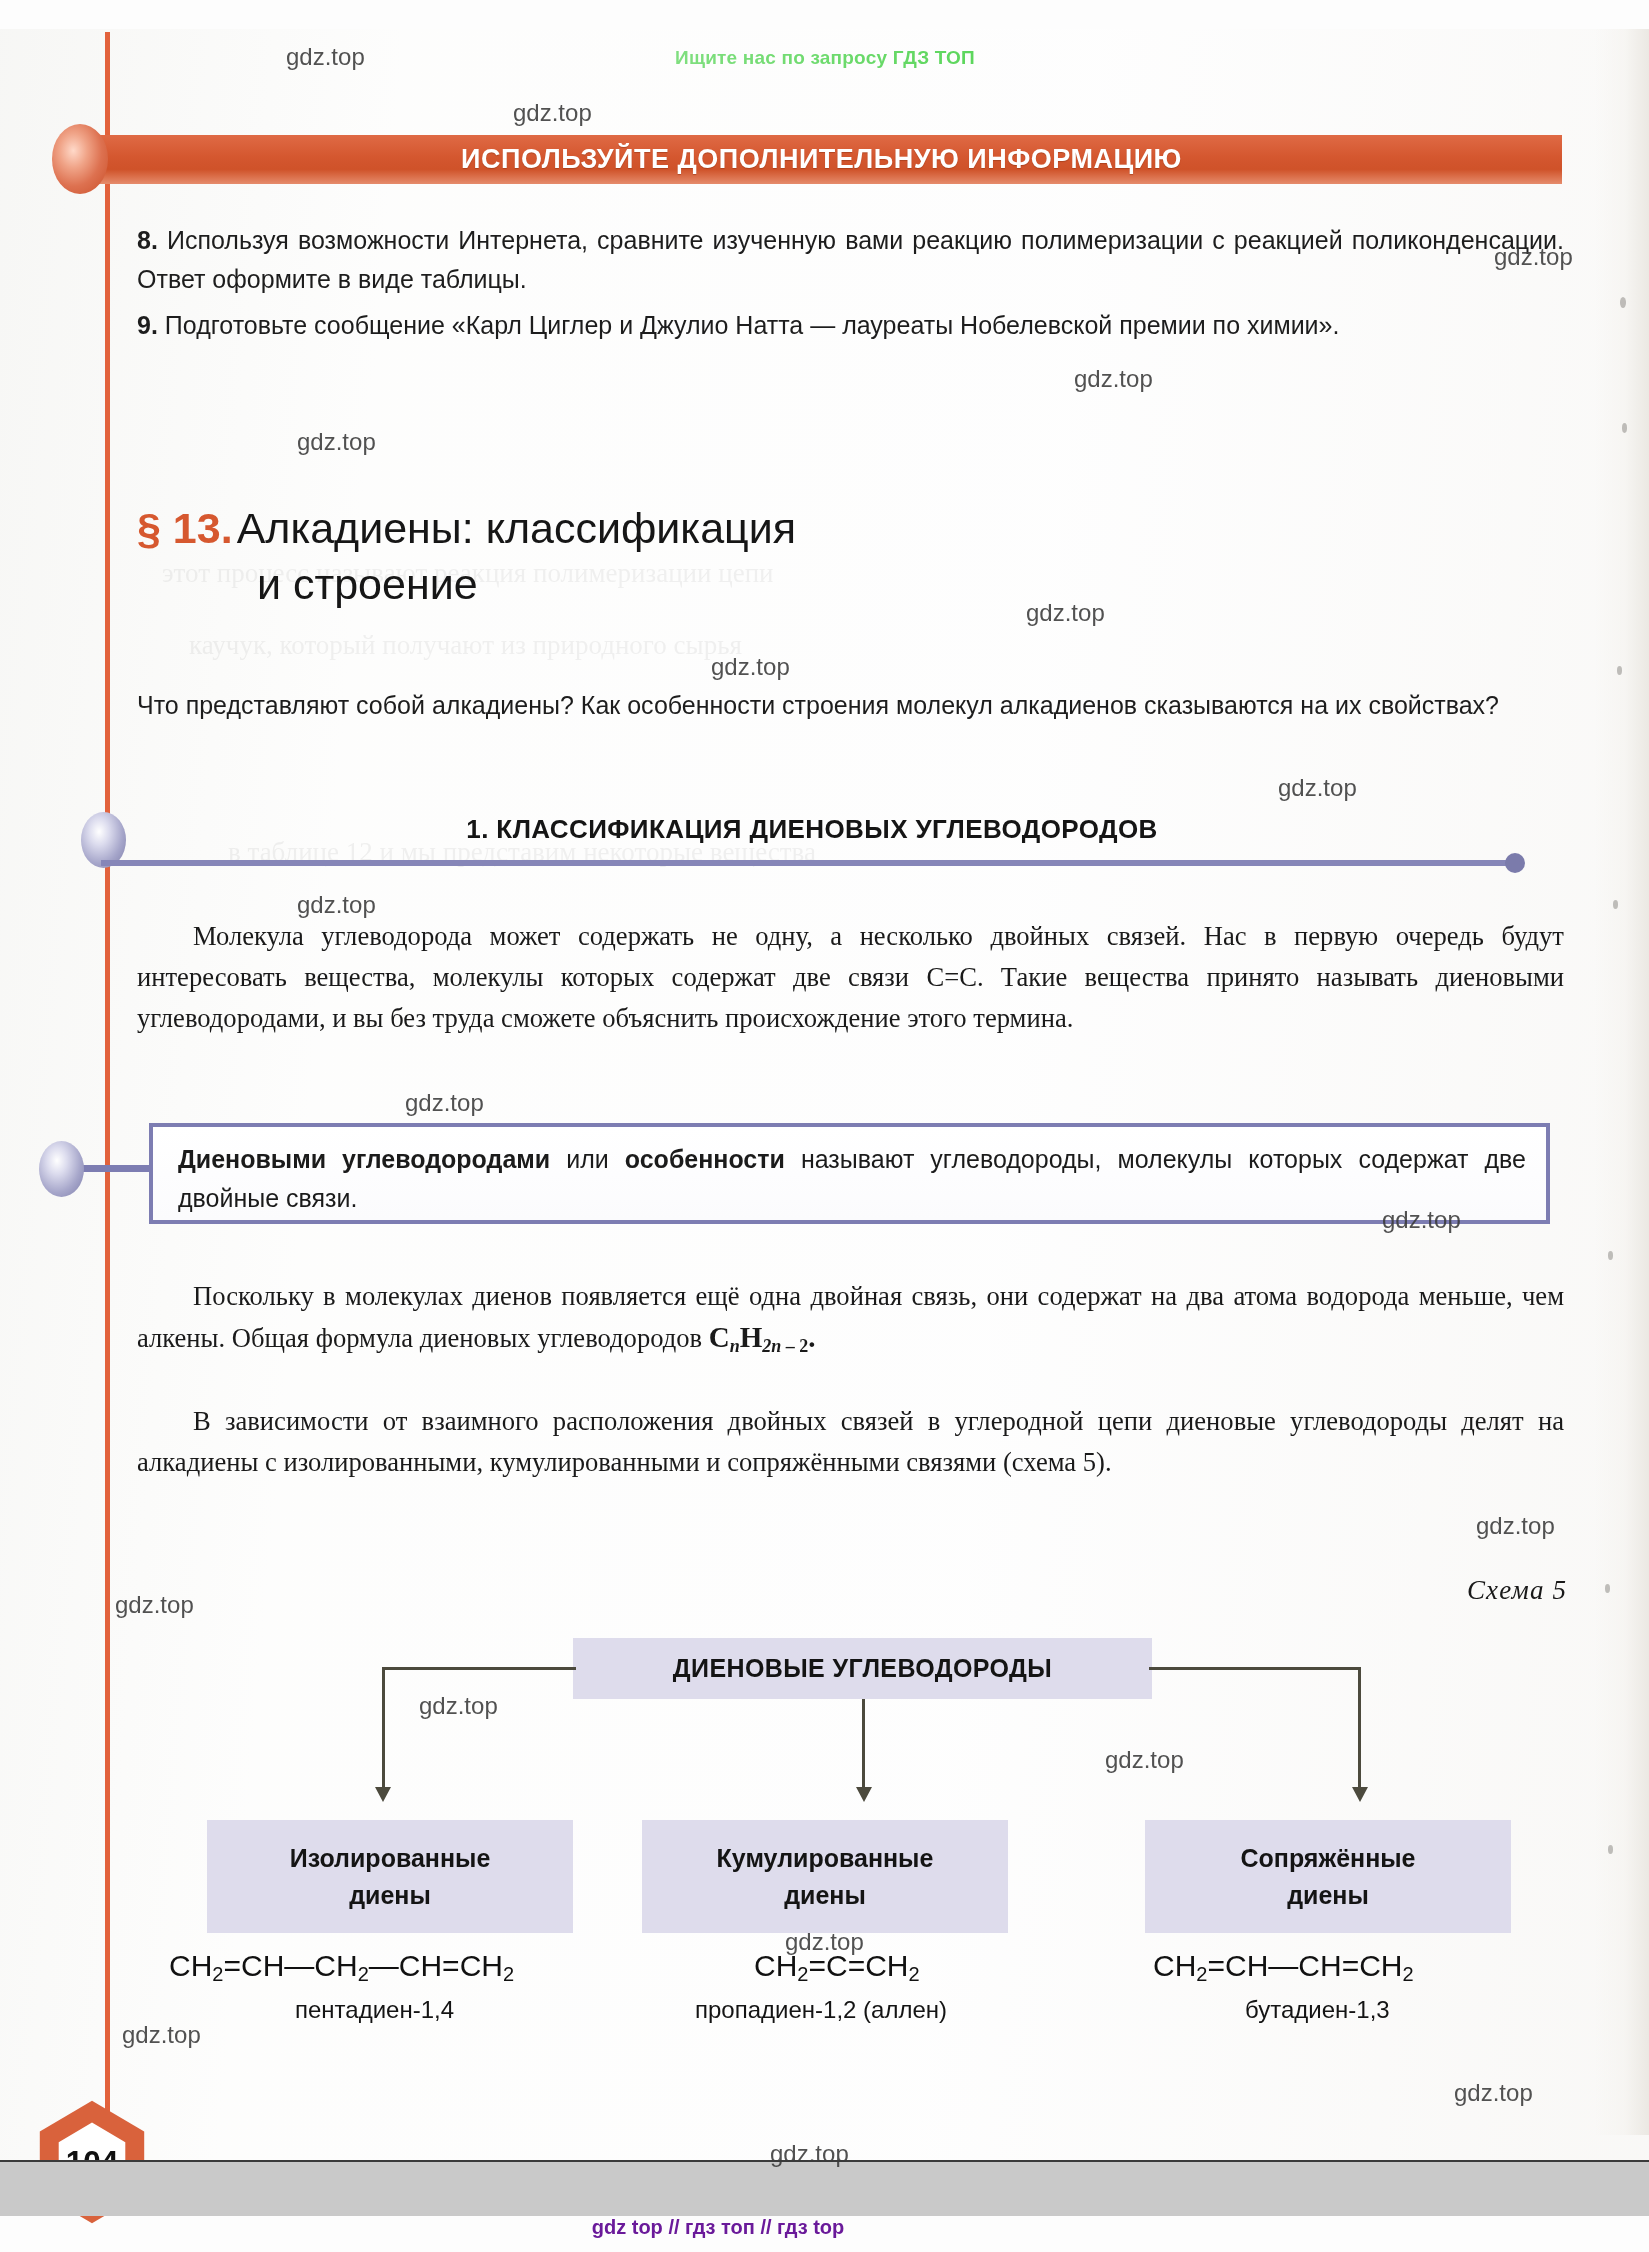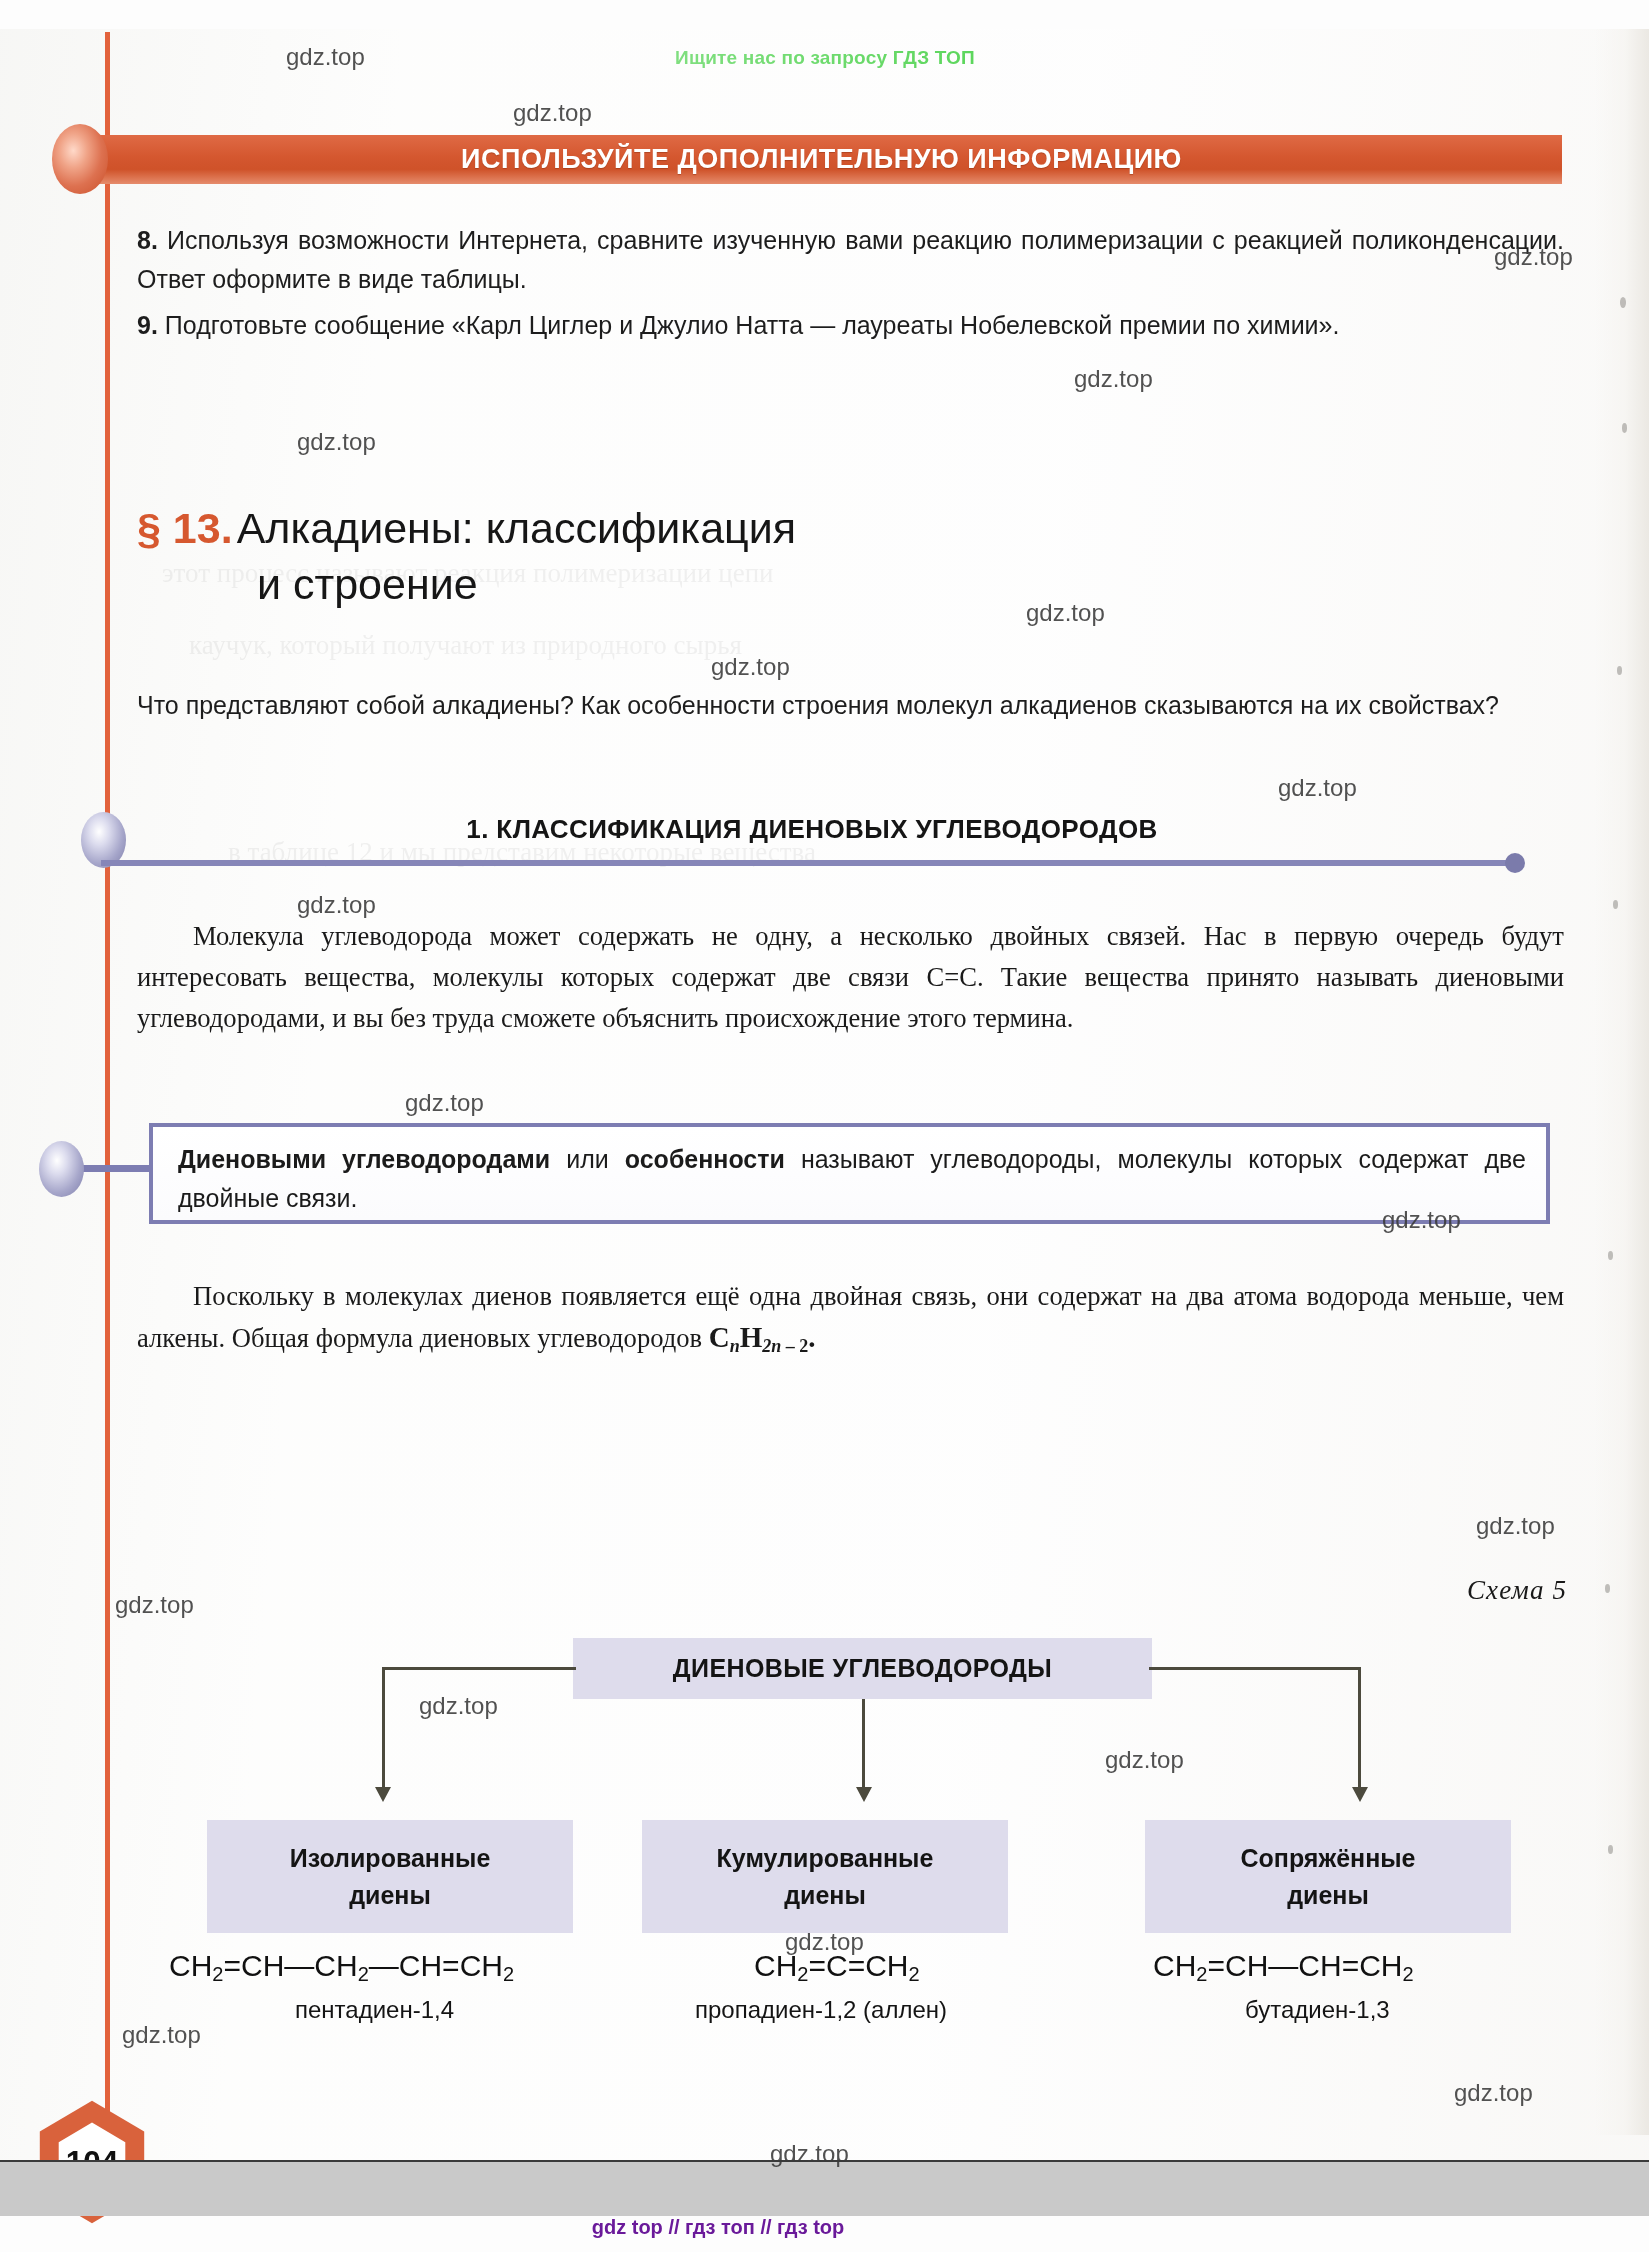--- a/index.html
+++ b/index.html
@@ -340,20 +340,21 @@
   <div class="defbox">
     <div class="defbox-text">
       <b>Диеновыми углеводородами</b><span> или </span><b>особенности</b><span> называют углеводороды, молекулы которых содержат две двойные связи.</span>
     </div>
   </div>
 
   <div class="serif-par" style="left:137px; top:1276px; width:1427px; text-indent:56px;">
     <span>Поскольку в молекулах диенов появляется ещё одна двойная связь, они содержат на два атома водорода меньше, чем алкены. Общая формула диеновых углеводородов </span><span class="f-formula">C<sub class="small"><i>n</i></sub>H<sub class="small"><i>2n</i> – 2</sub>.</span>
   </div>
 
+  <div class="serif-par" style="left:137px; top:1401px; width:1427px; text-indent:56px;">В зависимости от взаимного расположения двойных связей в углеродной цепи диеновые углеводороды делят на алкадиены с изолированными, кумулированными и сопряжёнными связями (схема 5).</div>
 
   <div class="scheme-cap">Схема  5</div>
 
   <div class="scheme">
 
     <div class="node node-root">ДИЕНОВЫЕ УГЛЕВОДОРОДЫ</div>
 
     <div class="ln" style="left:382px; top:47px; width:194px; height:2.7px;"></div>
     <div class="ln" style="left:1149px; top:47px; width:212px; height:2.7px;"></div>
 

